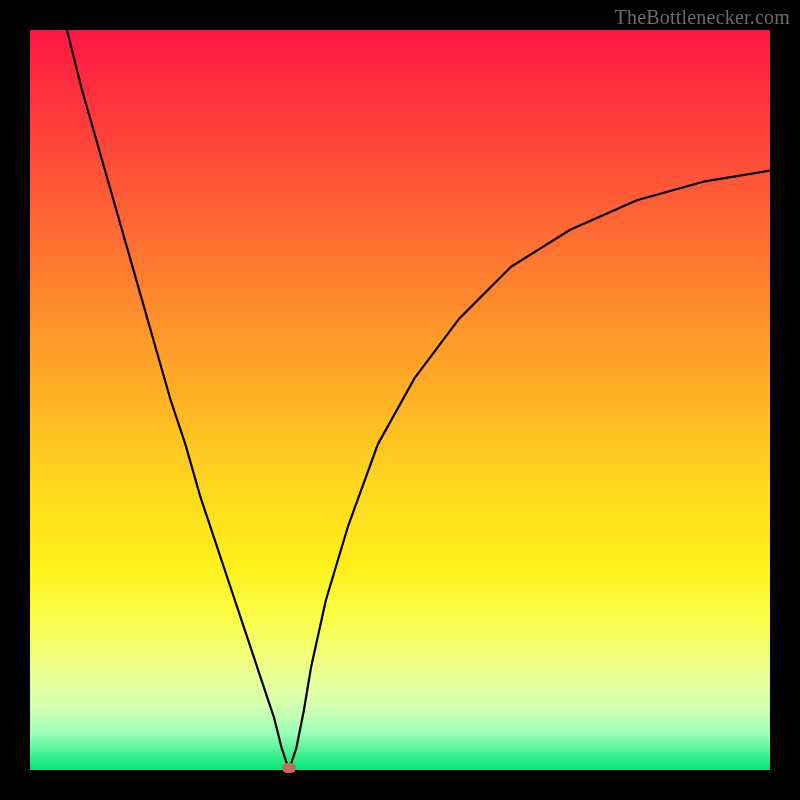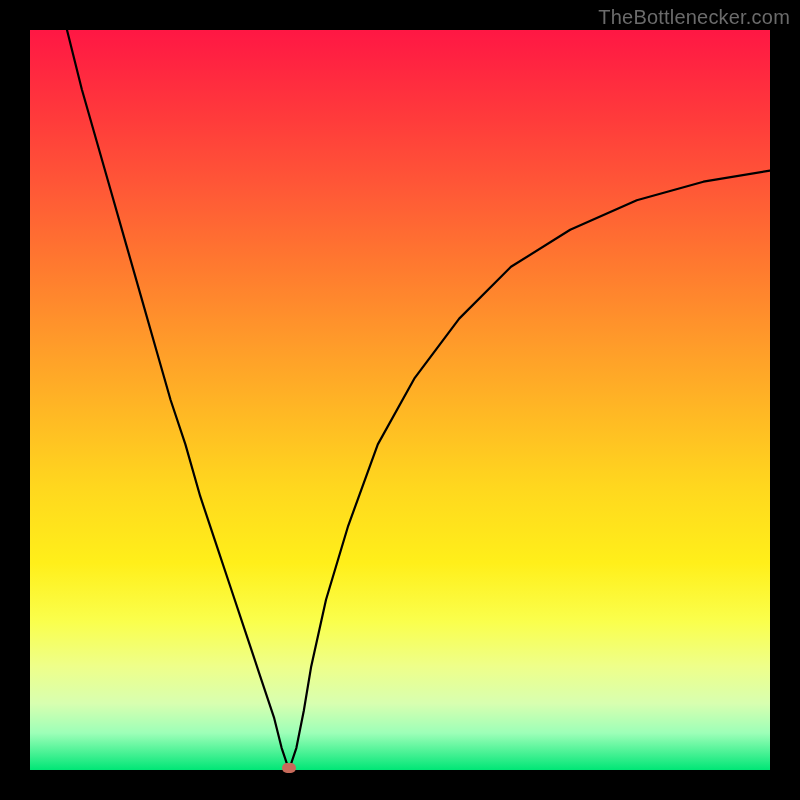--- a/index.html
+++ b/index.html
@@ -42,21 +42,21 @@
     position: absolute;
     width: 14px;
     height: 10px;
     background: #c86a5a;
     border-radius: 5px / 5px;
   }
   .watermark {
     position: absolute;
     top: 6px;
     right: 10px;
-    font-family: Liberation Sans, sans-serif;
+    font-family: Liberation Serif, serif;
     font-size: 20px;
     color: #6b6b6b;
     letter-spacing: 0.2px;
   }
 </style>
 </head>
 <body>
 
 <div class="frame">
   <div class="plot-area">

